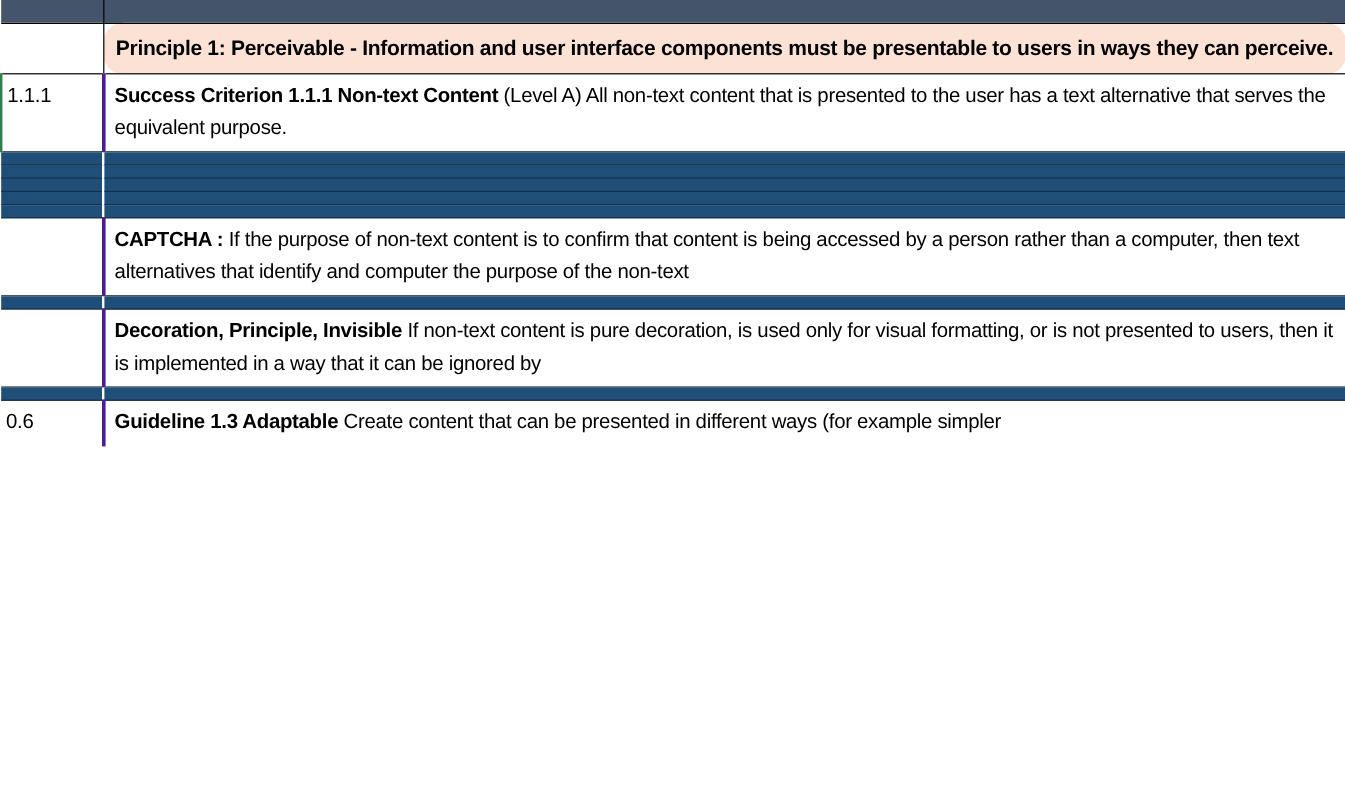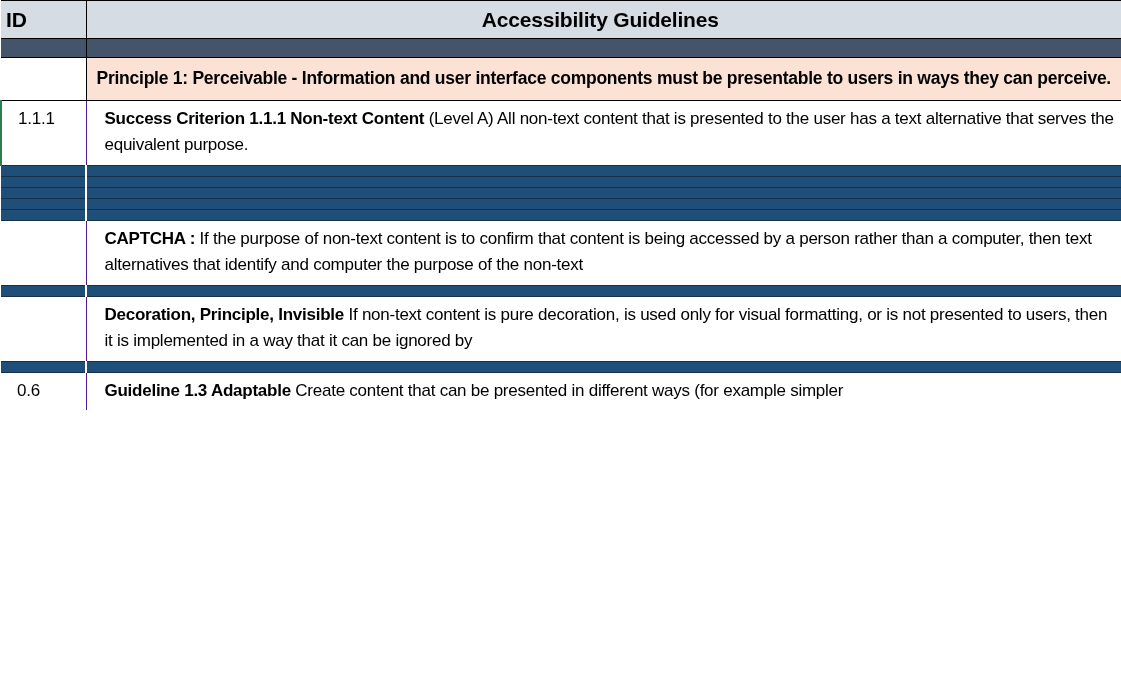--- a/index.html
+++ b/index.html
@@ -91,36 +91,37 @@
   }
   tr.principle-row td.p-text {
     background: #FBE2D5;
     border-bottom: 1px solid #000000;
     padding: 7px 10px 8px 10px;
     vertical-align: top;
     font-size: 17.5px;
     font-weight: 700;
     line-height: 1.52;
     letter-spacing: -0.25px;
+    border-radius: 17px;
   }
 
   
   tr.data-row td.cell-id {
     background: #ffffff;
-    border-right: 1px solid #4c1d95;
+    border-right: 3px solid #4c1d95;
     vertical-align: top;
-    padding: 5px 0 0 16px;
+    padding: 5px 0 0 4px;
     font-size: 17px;
     letter-spacing: -0.2px;
     line-height: 1.5;
   }
   tr.data-row td.cell-text {
     background: #ffffff;
     vertical-align: top;
-    padding: 5px 8px 6px 18px;
+    padding: 5px 8px 6px 8px;
     font-size: 17px;
     line-height: 1.56;
     letter-spacing: -0.25px;
     white-space: normal;
     overflow: hidden;
   }
 
   tr.data-row.row-first td.cell-id {
     border-left: 2px solid #2E7D4F;
   }
@@ -138,24 +139,20 @@
 <body>
 
 <div class="sheet">
   <table class="guidelines">
     <colgroup>
       <col class="col-id">
       <col class="col-txt">
     </colgroup>
     <tbody>
 
-      <tr class="header-row">
-        <td class="hdr-id">ID</td>
-        <td class="hdr-title">Accessibility Guidelines</td>
-      </tr>
 
       <tr class="slate-row">
         <td class="slate-id"></td>
         <td class="slate-text"></td>
       </tr>
 
       <tr class="principle-row">
         <td class="p-id"></td>
         <td class="p-text">Principle 1: Perceivable - Information and user interface components must be presentable to users in ways they can perceive.</td>
       </tr>

